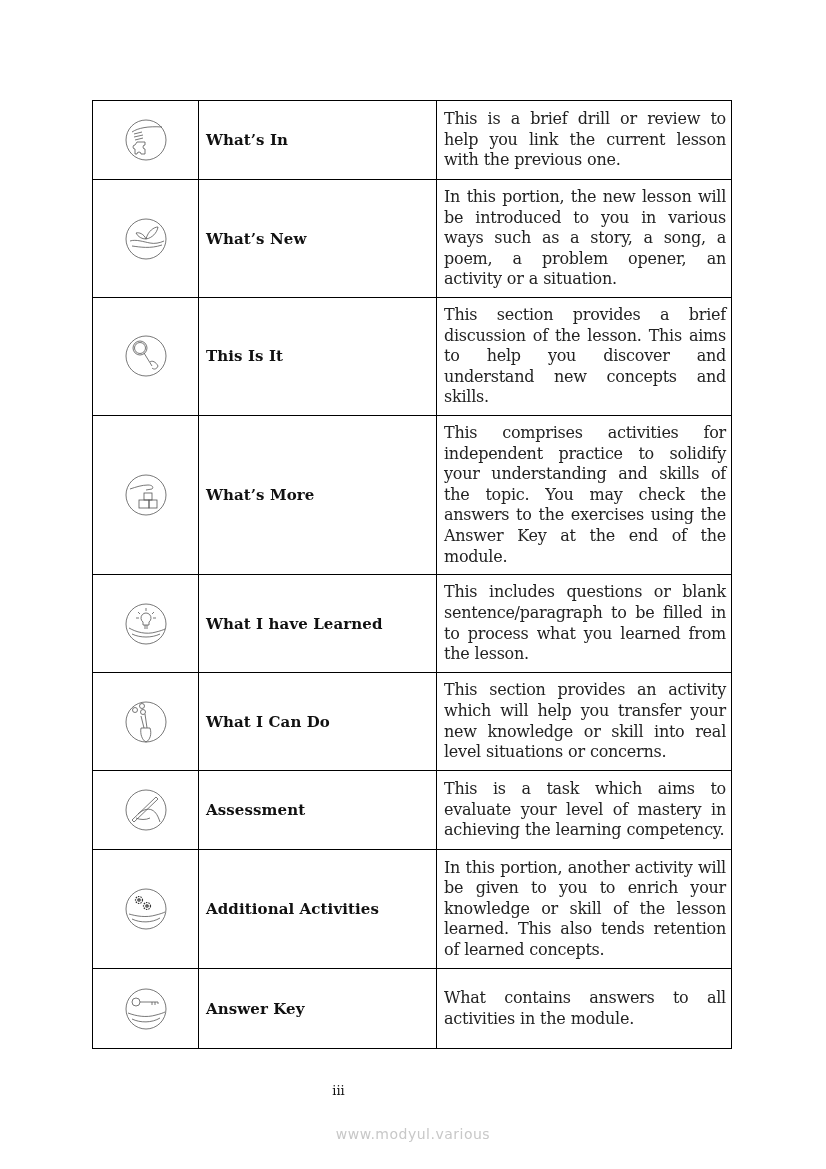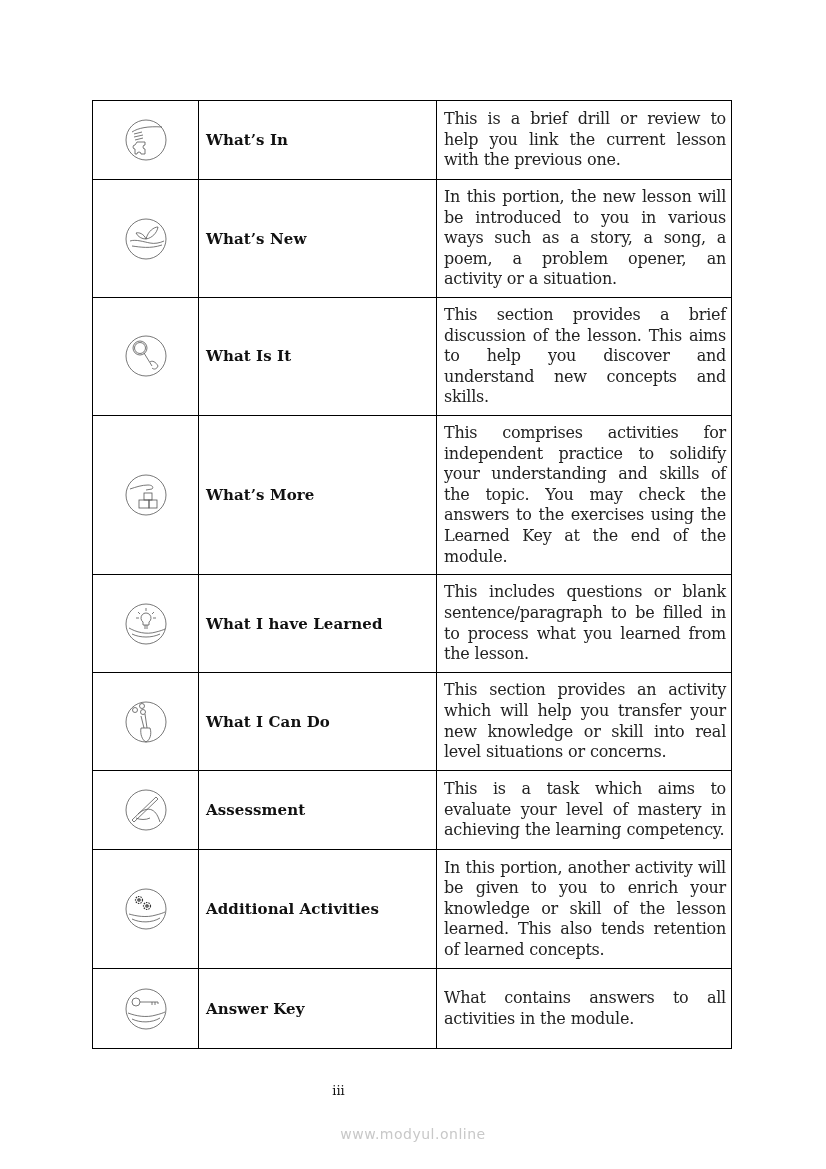--- a/index.html
+++ b/index.html
@@ -89,21 +89,21 @@
             <svg viewBox="0 0 44 44" fill="none" stroke="#555" stroke-width="0.8">
               <circle cx="22" cy="22" r="20"></circle>
               <circle cx="16" cy="14" r="7"></circle>
               <circle cx="16" cy="14" r="5.5"></circle>
               <path d="M20 19 L28 32"></path>
               <path d="M26 28 C28 26, 32 28, 34 32 C33 35, 30 36, 28 34"></path>
             </svg>
           </span>
         </td>
         <td class="label-cell">
-          <span class="label">What Is It</span>
+          <span class="label">This Is It</span>
         </td>
         <td class="desc-cell">
           <div class="desc">This section provides a brief discussion of the lesson.  This aims to help you discover and understand new concepts and skills.</div>
         </td>
       </tr>
       <tr style="height:139px">
         <td class="icon-cell">
           <span class="icon">
             <svg viewBox="0 0 44 44" fill="none" stroke="#555" stroke-width="0.8">
               <circle cx="22" cy="22" r="20"></circle>
@@ -111,21 +111,21 @@
               <rect x="20" y="20" width="8" height="7"></rect>
               <rect x="15" y="27" width="10" height="8"></rect>
               <rect x="25" y="27" width="8" height="8"></rect>
             </svg>
           </span>
         </td>
         <td class="label-cell">
           <span class="label">What’s More</span>
         </td>
         <td class="desc-cell">
-          <div class="desc">This comprises activities for independent practice to solidify your understanding and skills of the topic. You may check the answers to the exercises using the Learned Key at the end of the module.</div>
+          <div class="desc">This comprises activities for independent practice to solidify your understanding and skills of the topic. You may check the answers to the exercises using the Answer Key at the end of the module.</div>
         </td>
       </tr>
       <tr style="height:98px">
         <td class="icon-cell">
           <span class="icon">
             <svg viewBox="0 0 44 44" fill="none" stroke="#555" stroke-width="0.8">
               <circle cx="22" cy="22" r="20"></circle>
               <path d="M19 20 a5 5 0 1 1 6 0 v3 h-6 z"></path>
               <path d="M20 24 h4 M20 26 h4"></path>
               <path d="M22 6 v3 M14 10 l2 2 M30 10 l-2 2 M12 16 h3 M32 16 h-3"></path>
@@ -213,14 +213,14 @@
           <span class="label">Answer Key</span>
         </td>
         <td class="desc-cell">
           <div class="desc">What contains answers to all activities in the module.</div>
         </td>
       </tr>
     </tbody>
   </table>
 
   <div class="page-number">iii</div>
-  <div class="watermark">www.modyul.online</div>
+  <div class="watermark">www.modyul.various</div>
 </div>
 
 </body></html>

